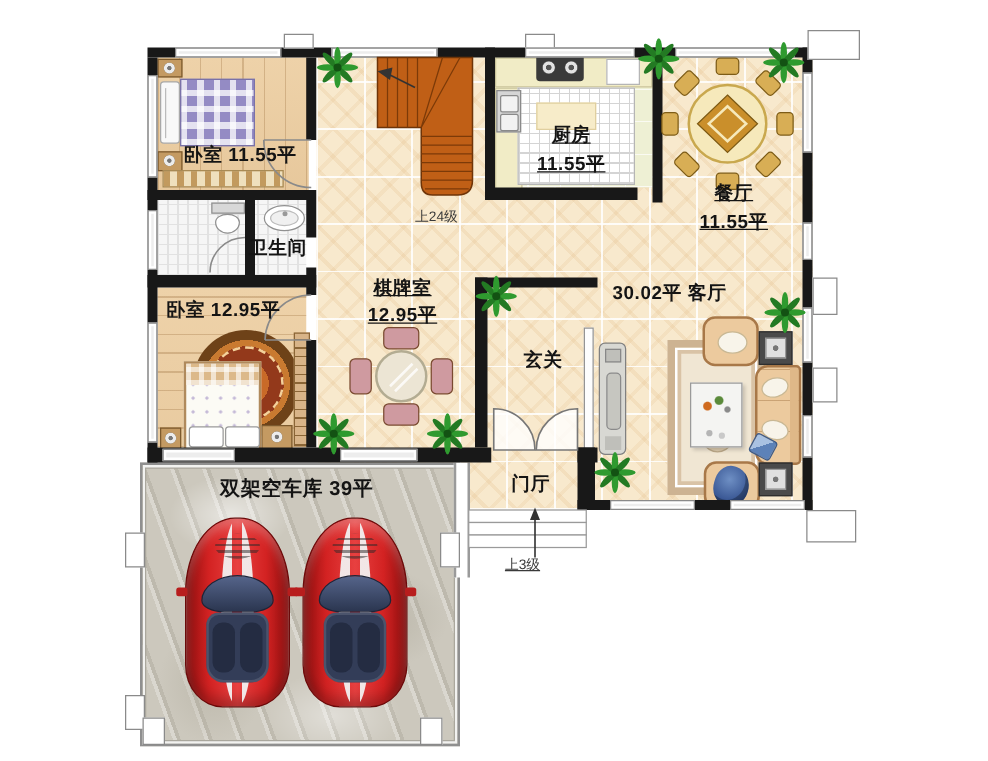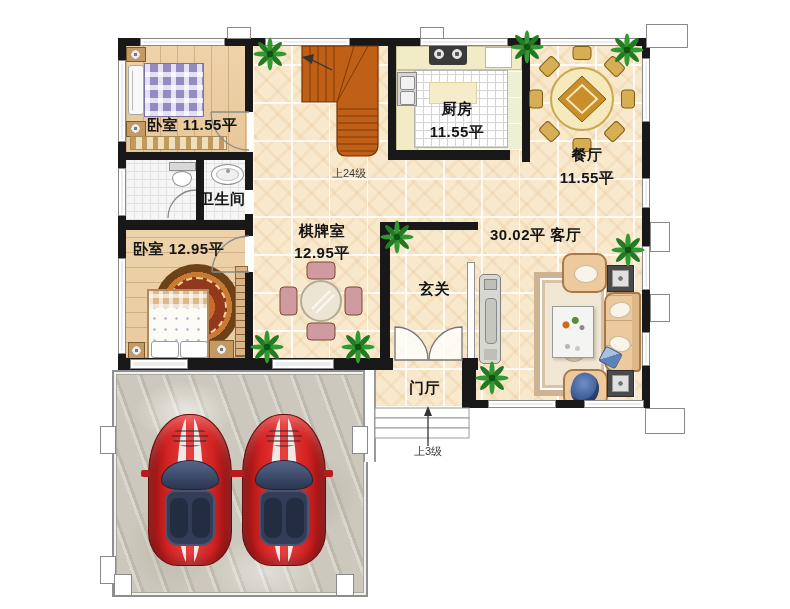--- a/index.html
+++ b/index.html
@@ -148,21 +148,21 @@
   .car-cabin::before,.car-cabin::after{content:"";position:absolute;top:8px;width:18px;height:40px;
     background:#242c42;border-radius:8px;}
   .car-cabin::before{left:5px;} .car-cabin::after{right:5px;}
   .car-mirror{position:absolute;top:56px;width:9px;height:7px;background:#b81d1d;border-radius:2px;}
   .car-mirror.left{left:-7px;} .car-mirror.right{right:-7px;}
   
   #overlay{position:absolute;left:0;top:0;z-index:30;pointer-events:none;}
   .rlabel{position:absolute;z-index:35;font-weight:bold;color:#141414;font-size:15px;
     white-space:nowrap;line-height:1.1;letter-spacing:0.5px;}
   .note{position:absolute;z-index:35;font-size:11px;color:#3a3a3a;white-space:nowrap;}
-  .ctr{text-align:center;}
+  .ctr{text-align:center;text-decoration:underline;}
 </style>
 </head>
 <body>
 
 <div id="plan">
 
   <div class="floor tile abs" style="left:253px;top:46px;width:397px;height:362px"></div>
   <div class="floor wood-v abs" style="left:126px;top:46px;width:121px;height:106px"></div>
   <div class="floor bathtile abs" style="left:126px;top:160px;width:119px;height:60px"></div>
   <div class="floor wood-h abs" style="left:126px;top:230px;width:119px;height:128px"></div>
@@ -358,22 +358,23 @@
   <div class="rlabel" style="left:133px;top:241px">卧室 12.95平</div>
   <div class="rlabel ctr" style="left:423px;top:101px;width:68px">厨房</div>
   <div class="rlabel ctr" style="left:418px;top:124px;width:78px">11.55平</div>
   <div class="rlabel ctr" style="left:557px;top:147px;width:60px">餐厅</div>
   <div class="rlabel ctr" style="left:548px;top:170px;width:78px">11.55平</div>
   <div class="rlabel ctr" style="left:285px;top:223px;width:74px">棋牌室</div>
   <div class="rlabel ctr" style="left:285px;top:245px;width:74px">12.95平</div>
   <div class="rlabel" style="left:490px;top:227px">30.02平 客厅</div>
   <div class="rlabel" style="left:419px;top:281px">玄关</div>
   <div class="rlabel" style="left:409px;top:380px">门厅</div>
+  <div class="rlabel" style="left:176px;top:383px;font-size:16px">双架空车库  39平</div>
   <div class="note" style="left:332px;top:166px">上24级</div>
-  <div class="note ctr" style="left:403px;top:444px;width:50px">上3级</div>
+  <div class="note ctr" style="left:393px;top:444px;width:50px">上3级</div>
 
 <div class="wall" style="left: 118px; top: 38px; width: 532px; height: 8px;"></div>
     <div class="wall" style="left: 118px; top: 46px; width: 8px; height: 324px;"></div>
     <div class="wall" style="left: 245px; top: 46px; width: 8px; height: 66px;"></div>
     <div class="wall" style="left: 118px; top: 152px; width: 135px; height: 8px;"></div>
     <div class="wall" style="left: 196px; top: 160px; width: 8px; height: 60px;"></div>
     <div class="wall" style="left: 118px; top: 220px; width: 135px; height: 10px;"></div>
     <div class="wall" style="left: 245px; top: 160px; width: 8px; height: 30px;"></div>
     <div class="wall" style="left: 245px; top: 214px; width: 8px; height: 22px;"></div>
     <div class="wall" style="left: 245px; top: 272px; width: 8px; height: 86px;"></div>

